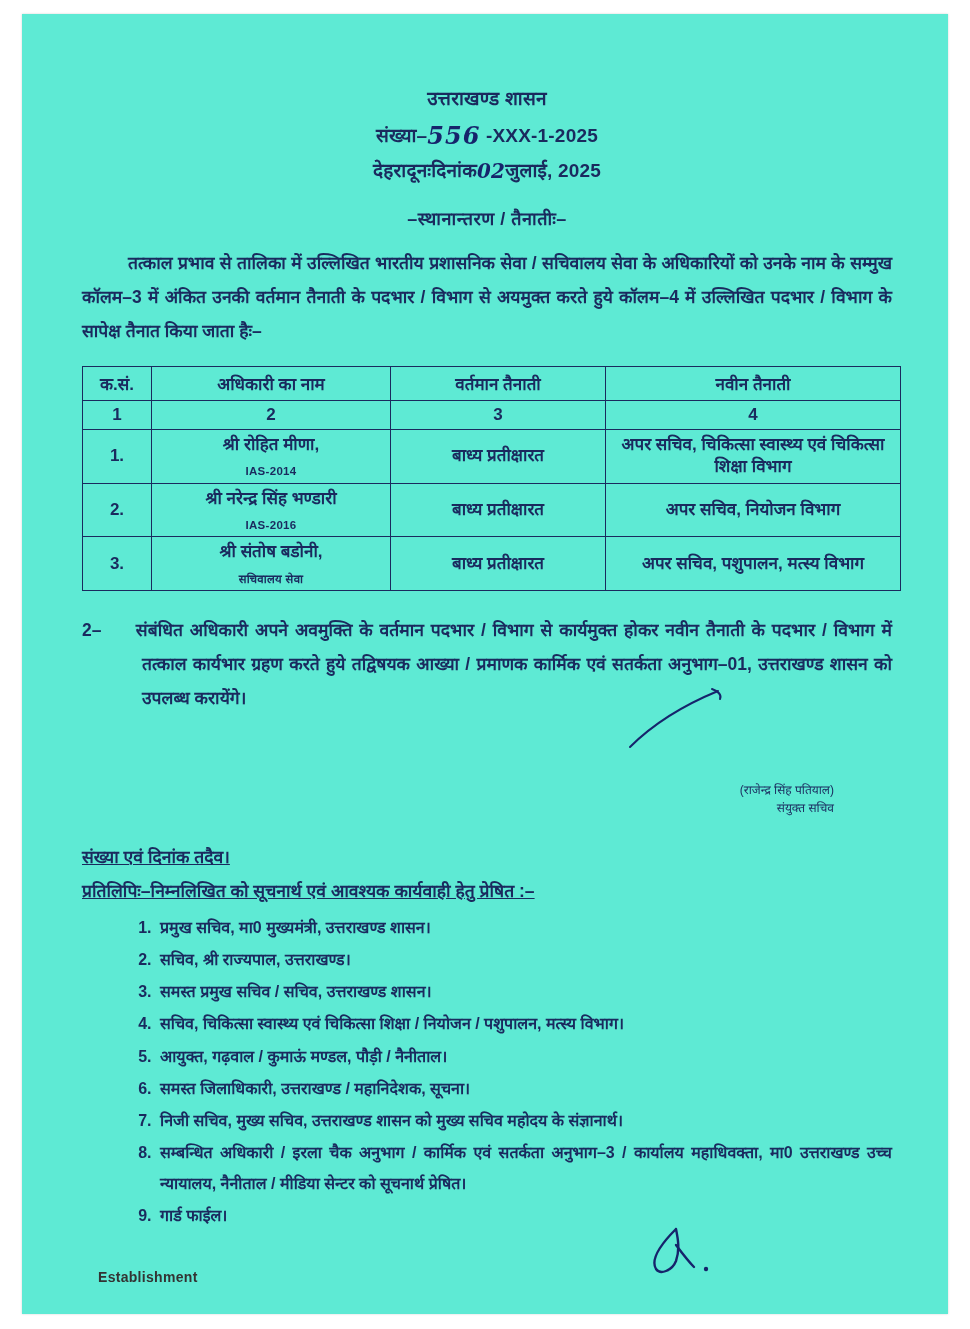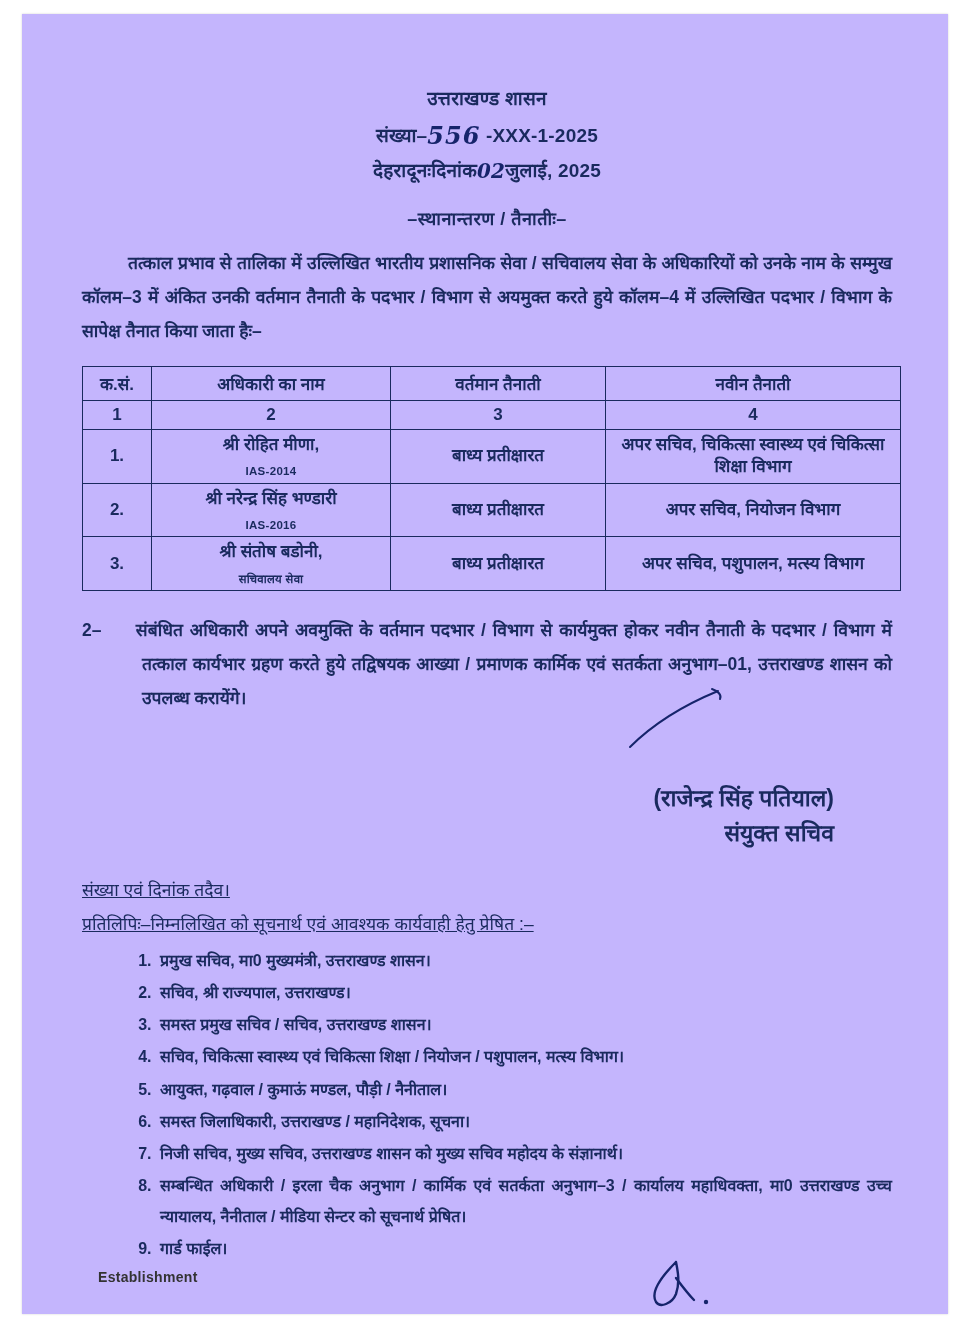--- a/index.html
+++ b/index.html
@@ -18,21 +18,21 @@
     margin: 0 auto;
     overflow: hidden;
     box-sizing: border-box;
   }
   .sheet {
     position: absolute;
     left: 22px;
     top: 14px;
     width: 926px;
     height: 1300px;
-    background: #c4b5fd;
+    background: #5eead4;
     box-shadow: 0 0 2px rgba(0,0,0,0.18);
   }
   .doc {
     position: absolute;
     left: 60px;
     top: 70px;
     width: 810px;
     color: #1a2a5e;
     font-family: "Liberation Sans", sans-serif;
   }
@@ -118,34 +118,34 @@
   }
   .hang {
     display: block;
     padding-left: 60px;
     text-indent: -60px;
   }
   .sign-block {
     margin-top: 26px;
     text-align: right;
     padding-right: 58px;
-    font-size: 23px;
-    font-weight: 700;
+    font-size: 12px;
+    font-weight: 400;
     line-height: 1.5;
   }
   .sign-scribble {
     position: relative;
     height: 40px;
   }
   .sign-scribble svg { position: absolute; right: 150px; top: -30px; }
   .uline { text-decoration: underline; }
   .after-sign {
     margin-top: 24px;
     font-size: 17.5px;
-    font-weight: 400;
+    font-weight: 700;
     line-height: 1.9;
   }
   ol.copies {
     margin: 4px 0 0 0;
     padding-left: 74px;
     font-size: 16px;
     font-weight: 700;
     line-height: 1.95;
   }
   ol.copies li {

